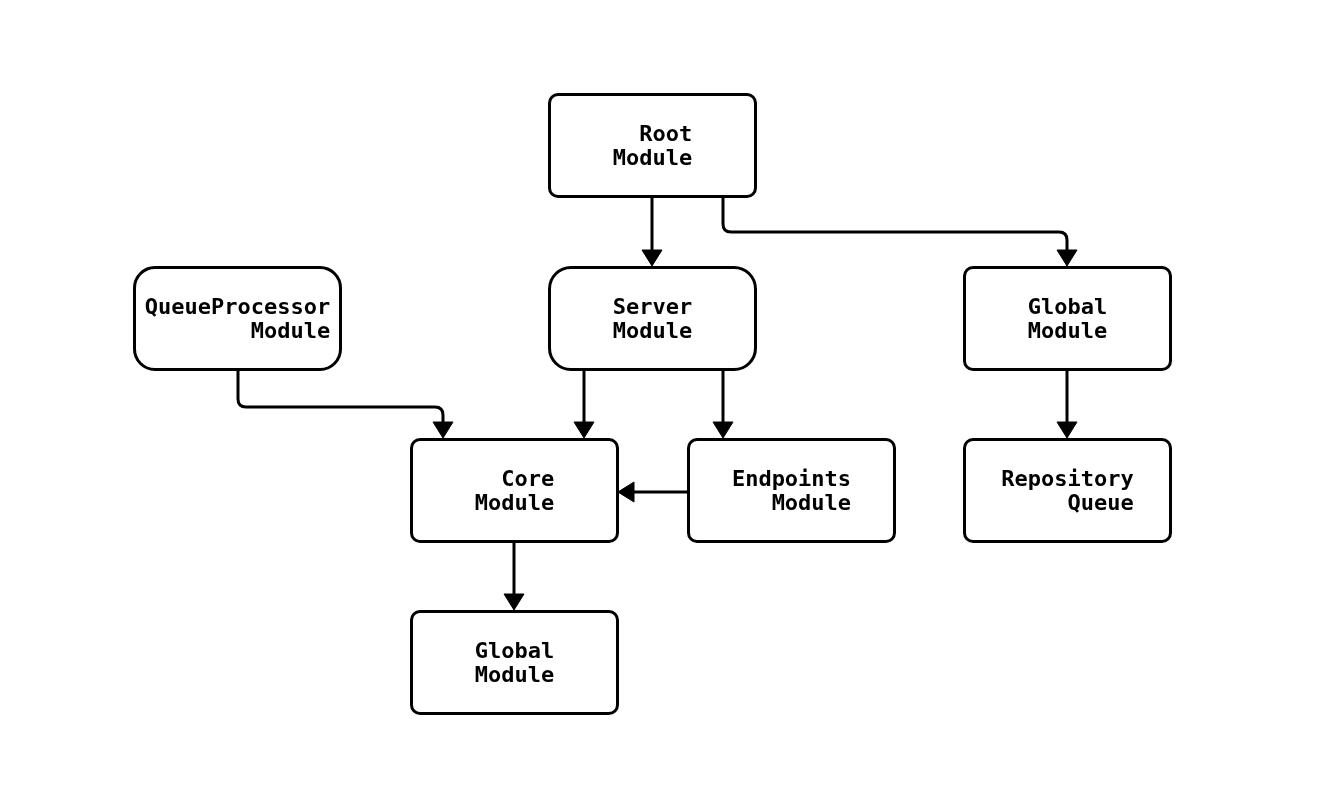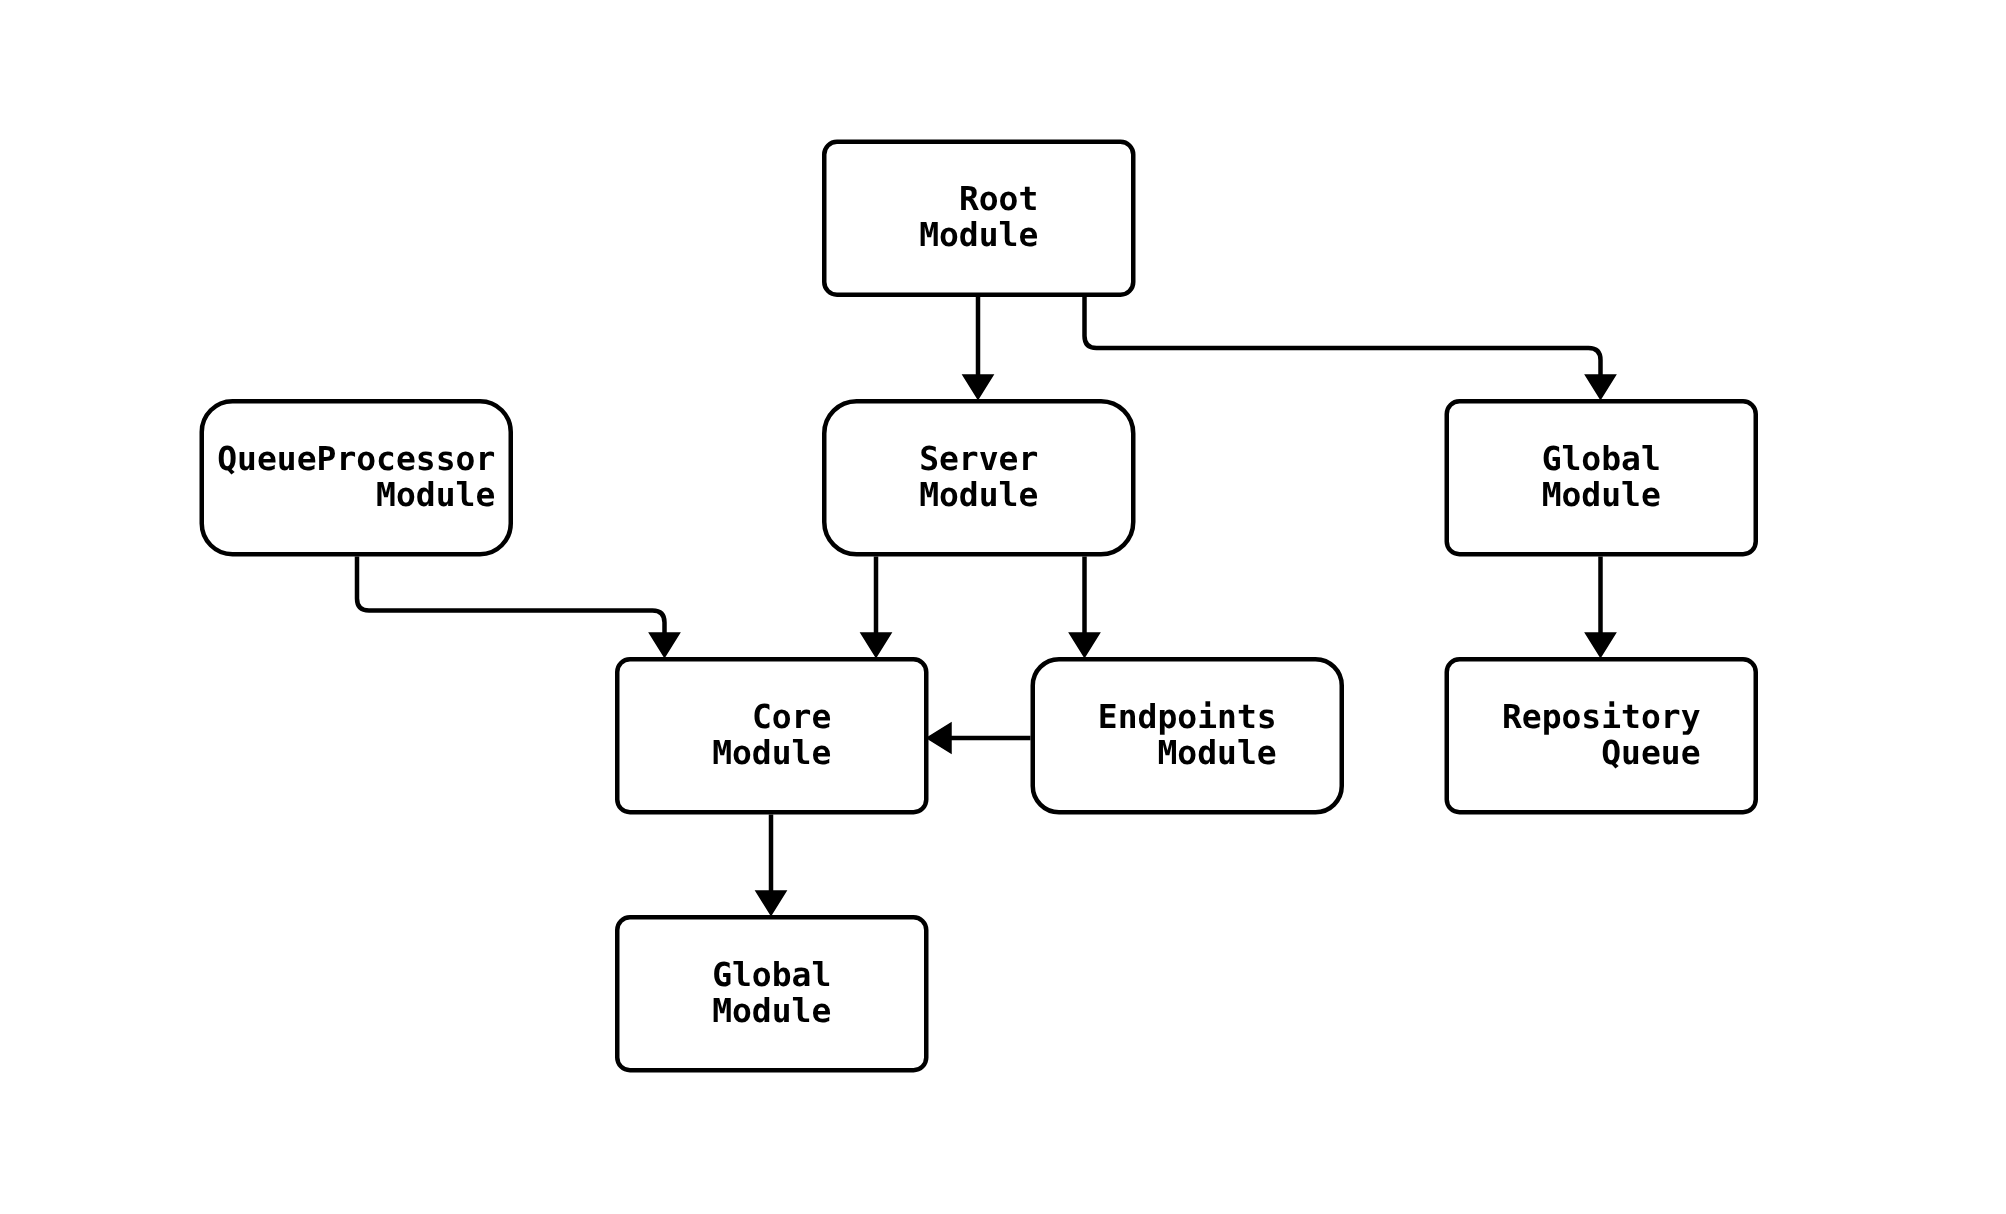--- a/index.html
+++ b/index.html
@@ -50,21 +50,21 @@
     line-height: 24px;
     color: #000000;
     text-align: right;
     white-space: pre-line;
   }
   .node-root           { left: 548px; top: 93px; }
   .node-queueprocessor { left: 133px; top: 266px; border-radius: 22px; }
   .node-server         { left: 548px; top: 266px; border-radius: 23px; }
   .node-global         { left: 963px; top: 266px; }
   .node-core           { left: 410px; top: 438px; }
-  .node-endpoints      { left: 687px; top: 438px; border-radius: 19px; }
+  .node-endpoints      { left: 687px; top: 438px; }
   .node-repository     { left: 963px; top: 438px; }
   .node-queue          { left: 410px; top: 610px; }
 </style>
 </head>
 <body>
 
 <div class="canvas">
 
   <svg class="edge-layer" viewBox="0 0 1337 809" xmlns="http://www.w3.org/2000/svg">
 

